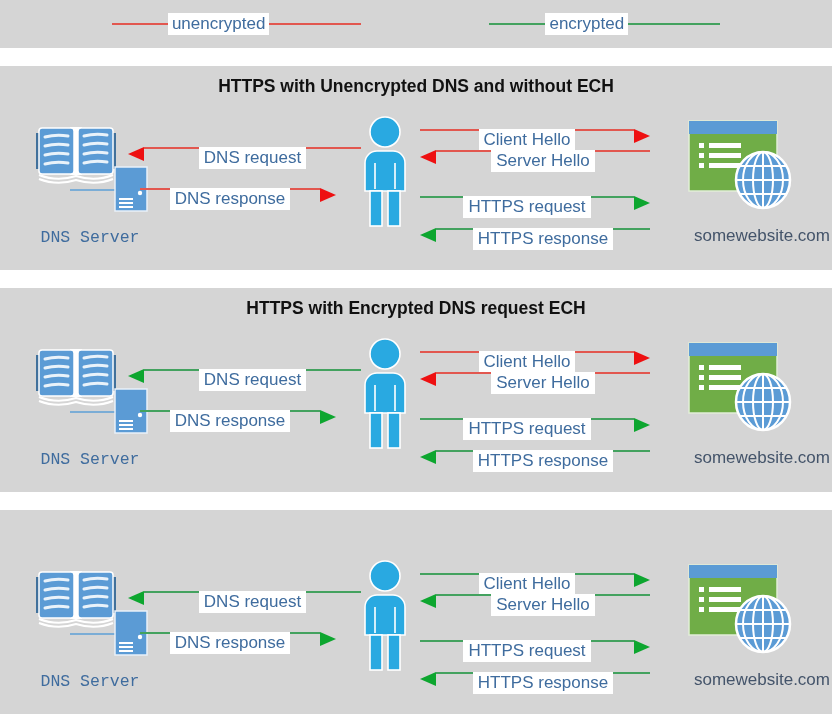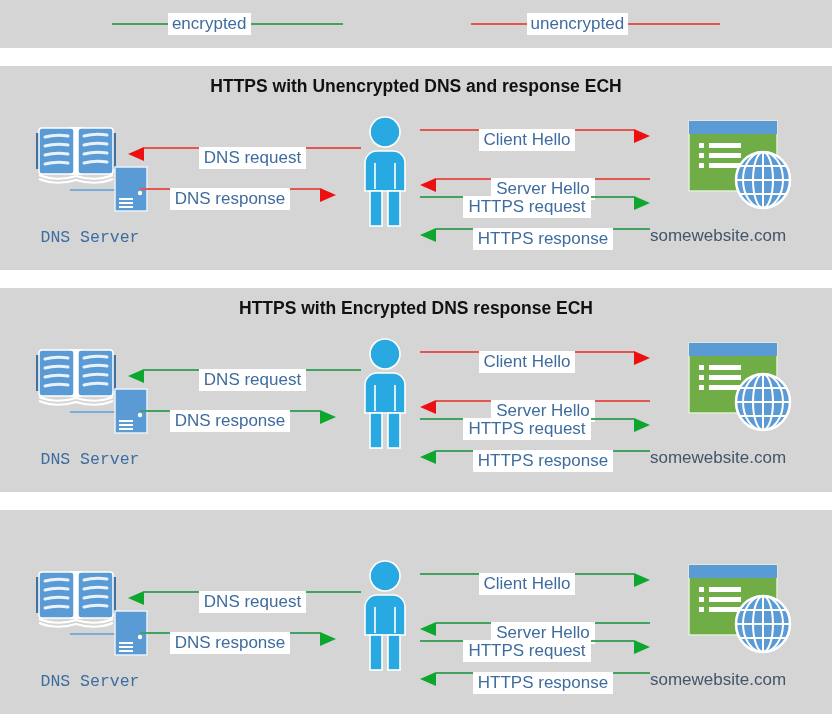--- a/index.html
+++ b/index.html
@@ -42,65 +42,65 @@
   }
   .seg{flex:1;height:2px;background:var(--line);}
   .head{width:0;height:0;border-top:7px solid transparent;border-bottom:7px solid transparent;flex:0 0 auto;}
   .head-l{border-right:16px solid var(--head);}
   .head-r{border-left:16px solid var(--head);}
 
   .dns-a1{left:128px;width:233px;top:81px;}
   .dns-a2{left:140px;width:196px;top:122px;}
   .https{left:420px;width:230px;}
   .ha1{top:63px;}
-  .ha2{top:112px;}
+  .ha2{top:84px;}
   .ha3{top:130px;}
   .ha4{top:162px;}
 
   
   .book{position:absolute;left:36px;top:60px;}
   .server{position:absolute;left:114px;top:100px;}
   .connector{position:absolute;left:70px;top:123px;width:46px;height:2px;background:#7badd6;}
   .dns-caption{
     position:absolute;left:30px;top:162px;width:120px;text-align:center;
     font-size:16.5px;color:var(--label-text,#3f6c9e);font-family:Liberation Mono, monospace;
   }
   .person{position:absolute;left:361px;top:49px;}
   .site{position:absolute;left:688px;top:54px;}
   .globe{position:absolute;left:734px;top:84px;}
   .site-caption{
-    position:absolute;left:650px;top:160px;width:180px;text-align:left;
+    position:absolute;left:650px;top:160px;width:180px;text-align:right;
     font-size:17px;color:var(--caption-text,#44546a);
   }
 
   .f-blue{fill:var(--icon-blue,#5b9bd5);}
   .f-bluedark{fill:var(--icon-blue-dark,#41719c);}
   .f-person{fill:var(--person-blue,#29a9e1);stroke:#fff;stroke-width:1.6;}
   .f-green{fill:var(--site-green,#70ad47);}
   .s-white{stroke:#ffffff;fill:none;}
   .s-light{stroke:var(--icon-line,#e9f2fa);fill:none;}
 </style>
 </head>
 <body>
 
 <div class="legendbar">
+  <div class="legend-item" data-color="red">
+    <span class="lline l1"></span>
+    <span class="llabel">unencrypted</span>
+    <span class="lline l2"></span>
+  </div>
   <div class="legend-item" data-color="green">
     <span class="lline l1"></span>
     <span class="llabel">encrypted</span>
     <span class="lline l2"></span>
   </div>
-  <div class="legend-item" data-color="red">
-    <span class="lline l1"></span>
-    <span class="llabel">unencrypted</span>
-    <span class="lline l2"></span>
-  </div>
 </div>
 
 <div class="panel">
-  <div class="p-title">HTTPS with Unencrypted DNS and response ECH</div>
+  <div class="p-title">HTTPS with Unencrypted DNS and without ECH</div>
 
   <svg class="book" width="80" height="58" viewBox="0 0 80 58">
     <rect x="0" y="7" width="5" height="36" class="f-bluedark"></rect>
     <rect x="75" y="7" width="5" height="36" class="f-bluedark"></rect>
     <rect x="34" y="1" width="12" height="48" fill="#ffffff"></rect>
     <rect x="3" y="2" width="35" height="46" rx="3" class="f-blue" stroke="#ffffff" stroke-width="1.5"></rect>
     <rect x="42" y="2" width="35" height="46" rx="3" class="f-blue" stroke="#ffffff" stroke-width="1.5"></rect>
     <g class="s-light" stroke-width="3" stroke-linecap="round">
       <path d="M9,11 q11,-3 23,-1"></path>
         <path d="M9,20 q11,-3 23,-1"></path>
@@ -198,21 +198,21 @@
   <div class="arrow https ha4" data-dir="left" data-color="green">
     <span class="head head-l"></span>
     <span class="seg"></span>
     <span class="a-label">HTTPS response</span>
     <span class="seg"></span>
 
   </div>
 </div>
 
 <div class="panel">
-  <div class="p-title">HTTPS with Encrypted DNS response ECH</div>
+  <div class="p-title">HTTPS with Encrypted DNS request ECH</div>
 
   <svg class="book" width="80" height="58" viewBox="0 0 80 58">
     <rect x="0" y="7" width="5" height="36" class="f-bluedark"></rect>
     <rect x="75" y="7" width="5" height="36" class="f-bluedark"></rect>
     <rect x="34" y="1" width="12" height="48" fill="#ffffff"></rect>
     <rect x="3" y="2" width="35" height="46" rx="3" class="f-blue" stroke="#ffffff" stroke-width="1.5"></rect>
     <rect x="42" y="2" width="35" height="46" rx="3" class="f-blue" stroke="#ffffff" stroke-width="1.5"></rect>
     <g class="s-light" stroke-width="3" stroke-linecap="round">
       <path d="M9,11 q11,-3 23,-1"></path>
         <path d="M9,20 q11,-3 23,-1"></path>

